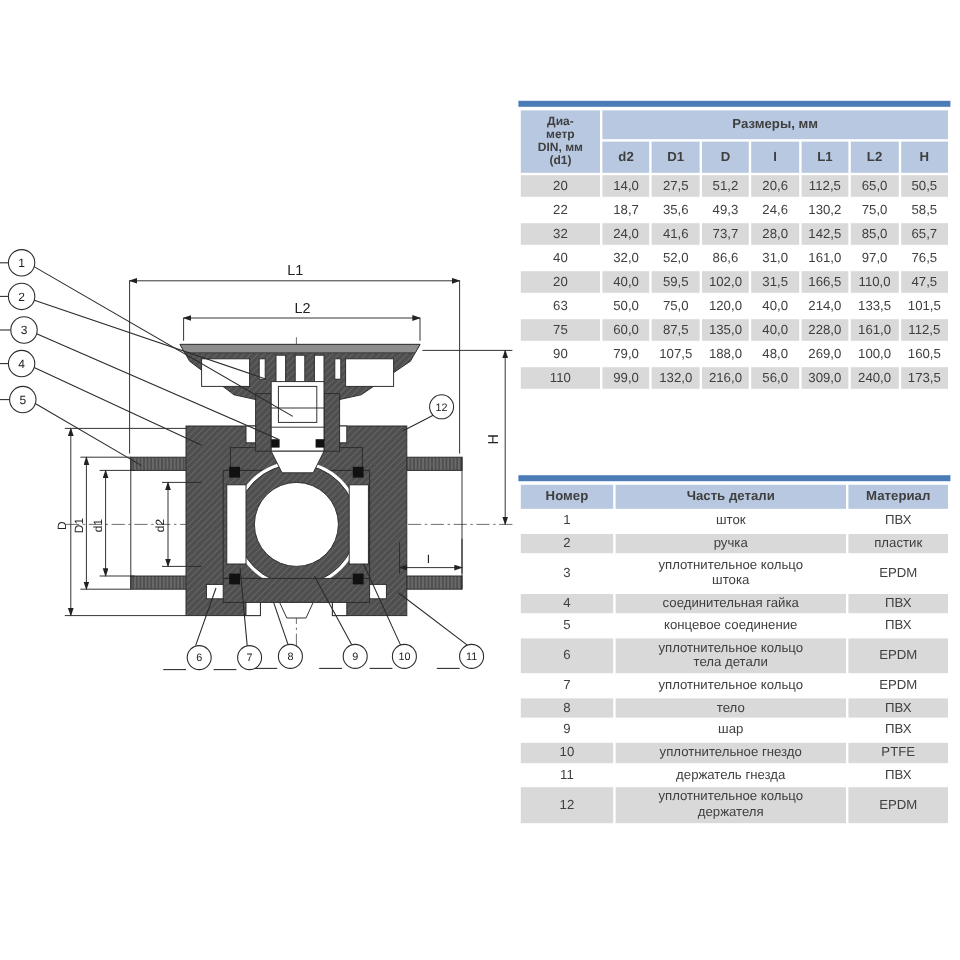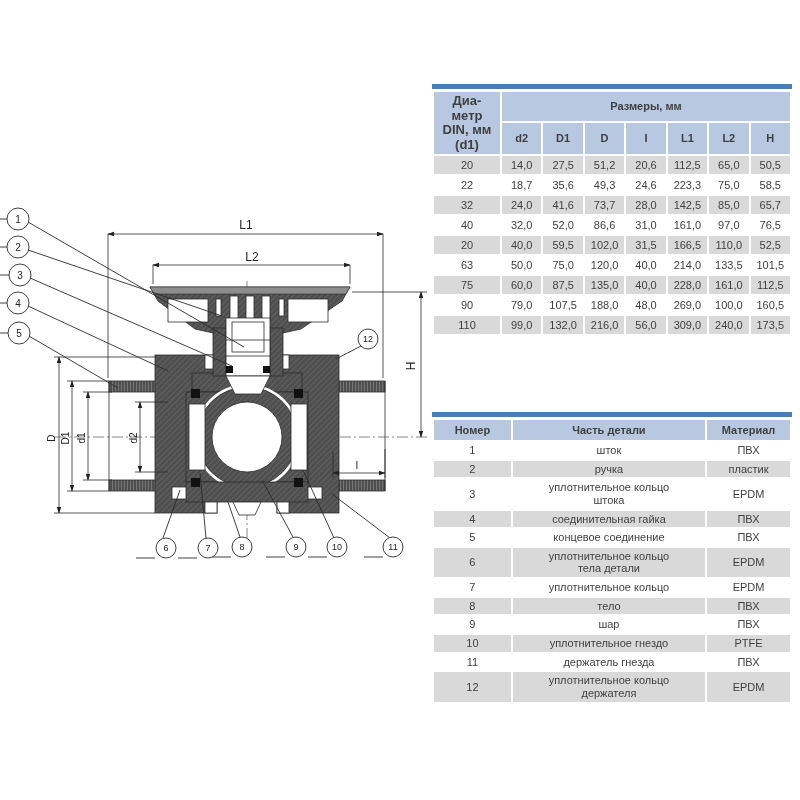--- a/index.html
+++ b/index.html
@@ -3,30 +3,30 @@
 <meta charset="utf-8">
 <style>
   html,body{margin:0;padding:0;}
   body{
     width:800px;height:800px;position:relative;background:#ffffff;
     font-family:"Liberation Sans", sans-serif;overflow:hidden;
   }
   
   .tbl-wrap{position:absolute;}
   #t1{left:432px;top:84px;width:360px;}
-  #t2{left:432px;top:412px;width:360px;}
+  #t2{left:432px;top:396px;width:360px;}
   .topbar{height:5px;background:#4b7cb8;margin-bottom:1px;}
   table{border-collapse:separate;border-spacing:2px;width:100%;table-layout:fixed;}
   th,td{
     text-align:center;vertical-align:middle;color:#3f3f3f;
     font-size:11px;line-height:1.15;padding:2px 0;white-space:pre-line;
     overflow:hidden;
   }
   th{background:#b7c8e0;font-weight:bold;}
-  #t1 th.corner{font-size:13px;line-height:1.12;}
+  #t1 th.corner{font-size:10px;line-height:1.12;}
   #t1 th.group{height:20px;}
   #t1 tr.sub th{height:22px;}
   #t1 tbody td{height:14px;font-size:11px;}
   #t1 tbody tr:nth-child(odd) td{background:#d9d9d9;}
   #t1 tbody tr:nth-child(even) td{background:#ffffff;}
   #t2 thead th{height:16px;}
   #t2 tbody td{font-size:11px;}
   #t2 tbody tr:nth-child(even) td{background:#d9d9d9;}
   #t2 tbody tr:nth-child(odd) td{background:#ffffff;}
   
@@ -300,21 +300,21 @@
           <td>112,5</td>
           <td>65,0</td>
           <td>50,5</td>
         </tr>
         <tr>
           <td>22</td>
           <td>18,7</td>
           <td>35,6</td>
           <td>49,3</td>
           <td>24,6</td>
-          <td>223,3</td>
+          <td>130,2</td>
           <td>75,0</td>
           <td>58,5</td>
         </tr>
         <tr>
           <td>32</td>
           <td>24,0</td>
           <td>41,6</td>
           <td>73,7</td>
           <td>28,0</td>
           <td>142,5</td>
@@ -332,21 +332,21 @@
           <td>76,5</td>
         </tr>
         <tr>
           <td>20</td>
           <td>40,0</td>
           <td>59,5</td>
           <td>102,0</td>
           <td>31,5</td>
           <td>166,5</td>
           <td>110,0</td>
-          <td>52,5</td>
+          <td>47,5</td>
         </tr>
         <tr>
           <td>63</td>
           <td>50,0</td>
           <td>75,0</td>
           <td>120,0</td>
           <td>40,0</td>
           <td>214,0</td>
           <td>133,5</td>
           <td>101,5</td>

